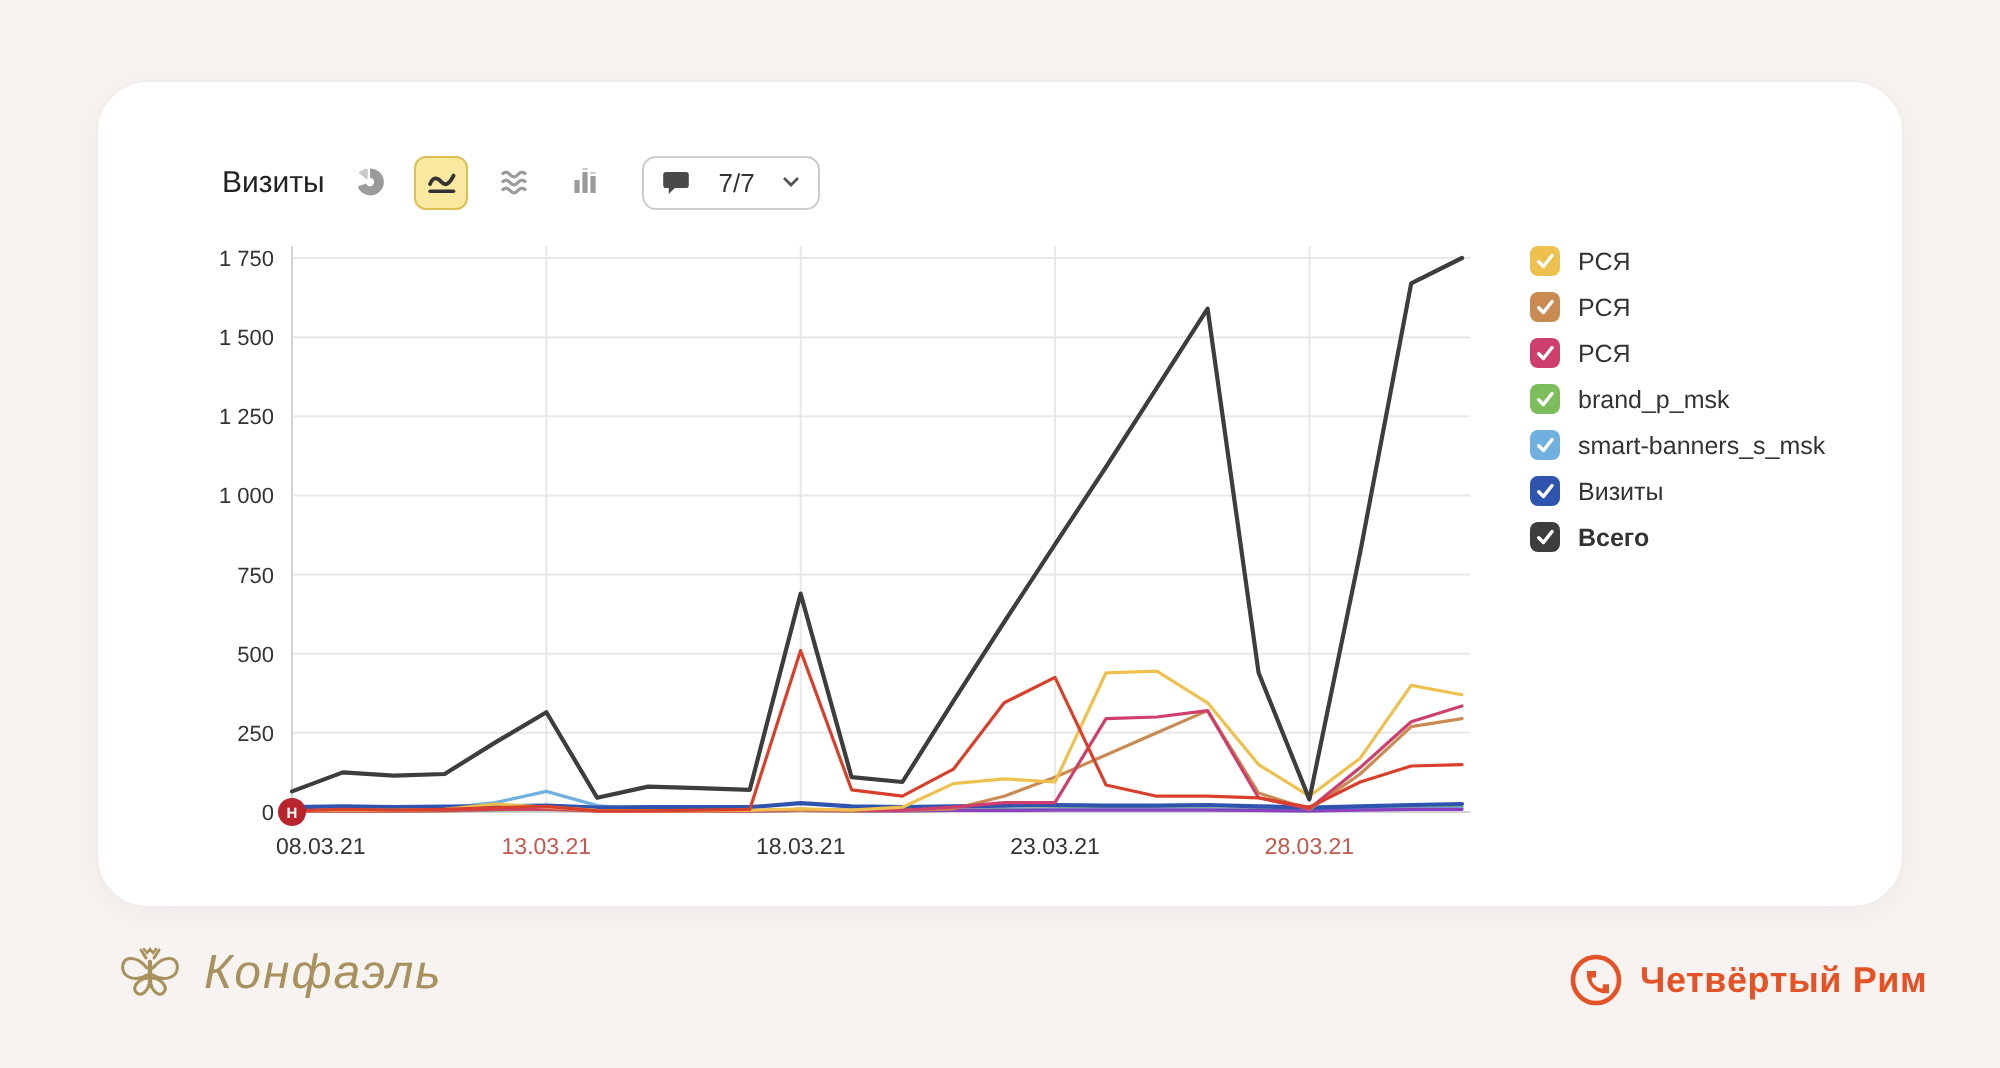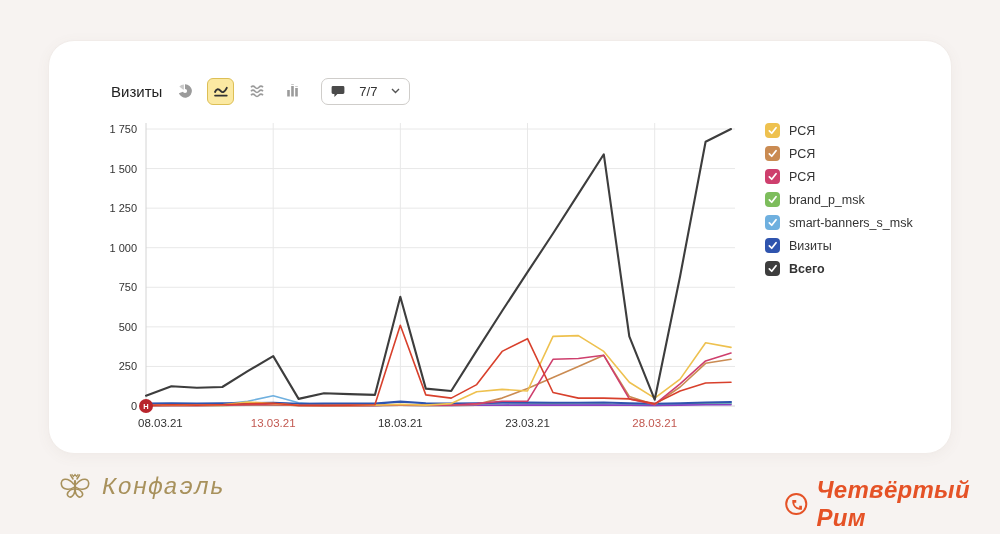--- a/index.html
+++ b/index.html
@@ -29,27 +29,27 @@
   .legend { position:absolute; left:716px; top:82px; }
   .legend-item { display:flex; align-items:center; gap:9px; height:15px; margin-bottom:8px; cursor:pointer; }
   .legend-item.total-group { margin-top:7px;font-weight:bold; }
   .legend-swatch { width:15px; height:15px; border-radius:4px; flex:0 0 15px; display:flex; align-items:center; justify-content:center; }
   .legend-label { font-size:12.5px; color:#333; white-space:nowrap; }
   .footer-logo-left {
     position:absolute; left:56px; top:468px; display:flex; align-items:center; gap:8px;
     color:#a8915c;
   }
   .footer-logo-left .logo-text {
-    font-family:Liberation Mono, monospace; font-style:italic; font-size:24px; letter-spacing:1px;
+    font-family:Liberation Sans, sans-serif; font-style:italic; font-size:24px; letter-spacing:1px;
   }
   .footer-logo-right {
     position:absolute; left:784px; top:476px; display:flex; align-items:center; gap:8px;
     color:#e55226;
   }
-  .footer-logo-right .logo-text { font-size:24px; font-weight:bold; letter-spacing:0.3px;font-style:italic; }
+  .footer-logo-right .logo-text { font-size:18px; font-weight:bold; letter-spacing:0.3px; }
   svg text { font-family:"Liberation Sans", sans-serif; }
 </style>
 </head>
 <body>
 
 <div class="card">
 
   <div class="chart-header">
     <span class="chart-title">Визиты</span>
 

